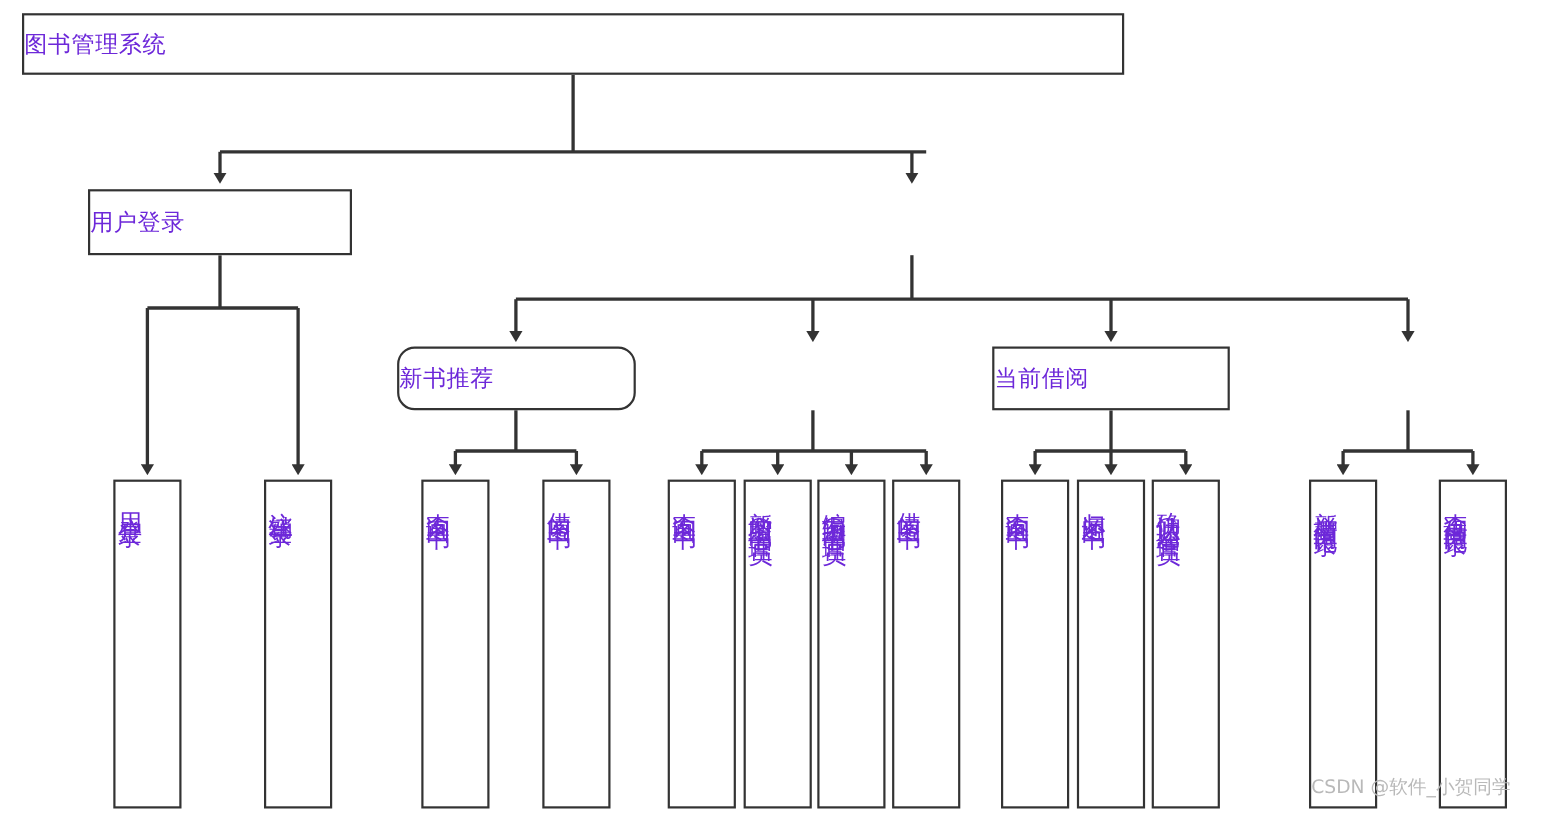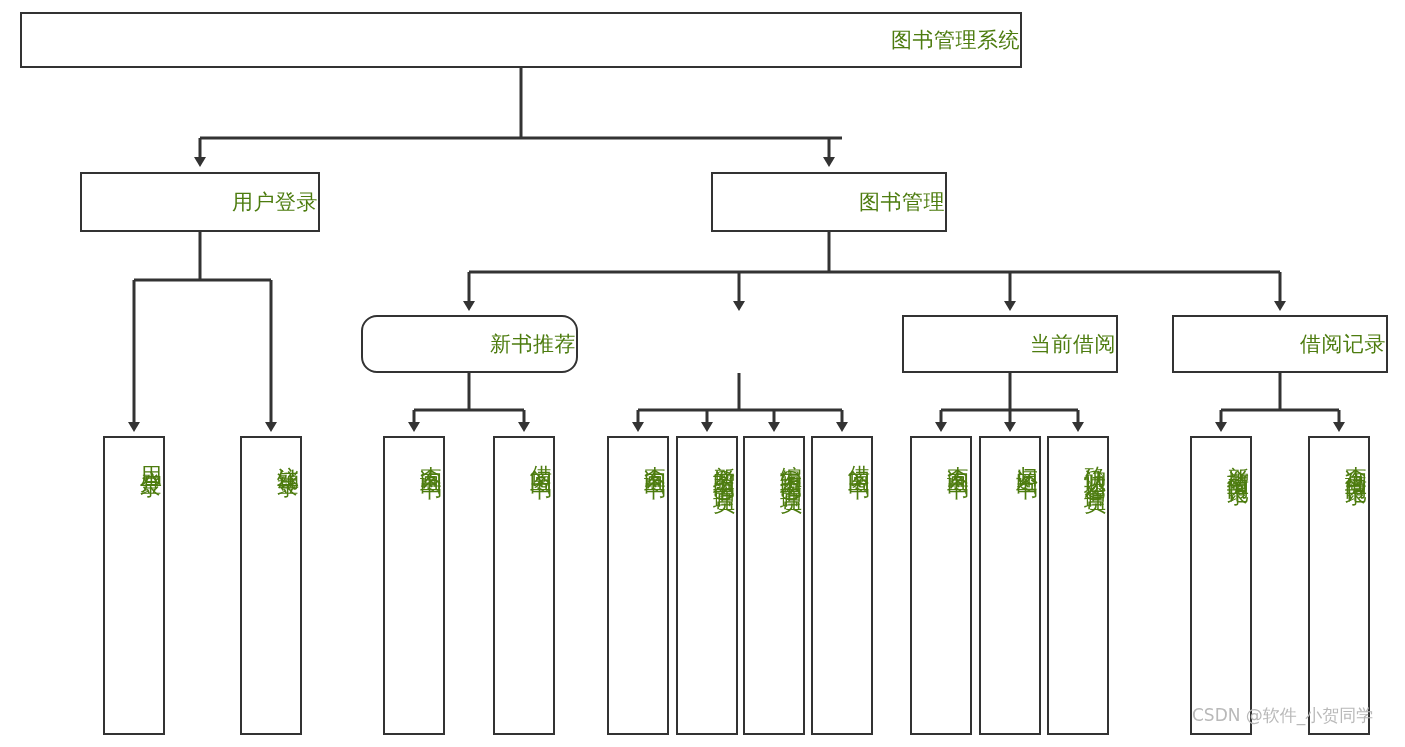--- a/index.html
+++ b/index.html
@@ -26,22 +26,22 @@
     height: 747px;
     pointer-events: none;
   }
   .node {
     position: absolute;
     box-sizing: border-box;
     border: 2.5px solid #333333;
     background: #ffffff;
     display: flex;
     align-items: center;
-    justify-content: flex-end;
-    color: #4d7c0f;
+    justify-content: flex-start;
+    color: #6d28d9;
     z-index: 2;
   }
   .node .lbl {
     display: block;
     text-align: center;
     line-height: 1.06;
     letter-spacing: 0.5px;
   }
   .h-node .lbl {
     font-size: 21px;
@@ -124,36 +124,30 @@
   </svg>
 
   <div class="node h-node" style="left:20px; top:12px; width:1002px; height:56px;">
     <span class="lbl">图书管理系统</span>
   </div>
 
   <div class="node h-node" style="left:80px; top:172px; width:240px; height:60px;">
     <span class="lbl">用户登录</span>
   </div>
 
-  <div class="node h-node" style="left:711px; top:172px; width:236px; height:60px;">
-    <span class="lbl">图书管理</span>
-  </div>
 
   <div class="node h-node" style="left:361px; top:315px; width:217px; height:58px;border-radius:16px;">
     <span class="lbl">新书推荐</span>
   </div>
 
 
   <div class="node h-node" style="left:902px; top:315px; width:216px; height:58px;">
     <span class="lbl">当前借阅</span>
   </div>
 
-  <div class="node h-node" style="left:1172px; top:315px; width:216px; height:58px;">
-    <span class="lbl">借阅记录</span>
-  </div>
 
   <div class="node v-node" style="left:103px; top:436px; width:62px; height:299px;">
     <span class="lbl">用户登录</span>
   </div>
 
   <div class="node v-node" style="left:240px; top:436px; width:62px; height:299px;">
     <span class="lbl">注销登录</span>
   </div>
 
   <div class="node v-node" style="left:383px; top:436px; width:62px; height:299px;">

